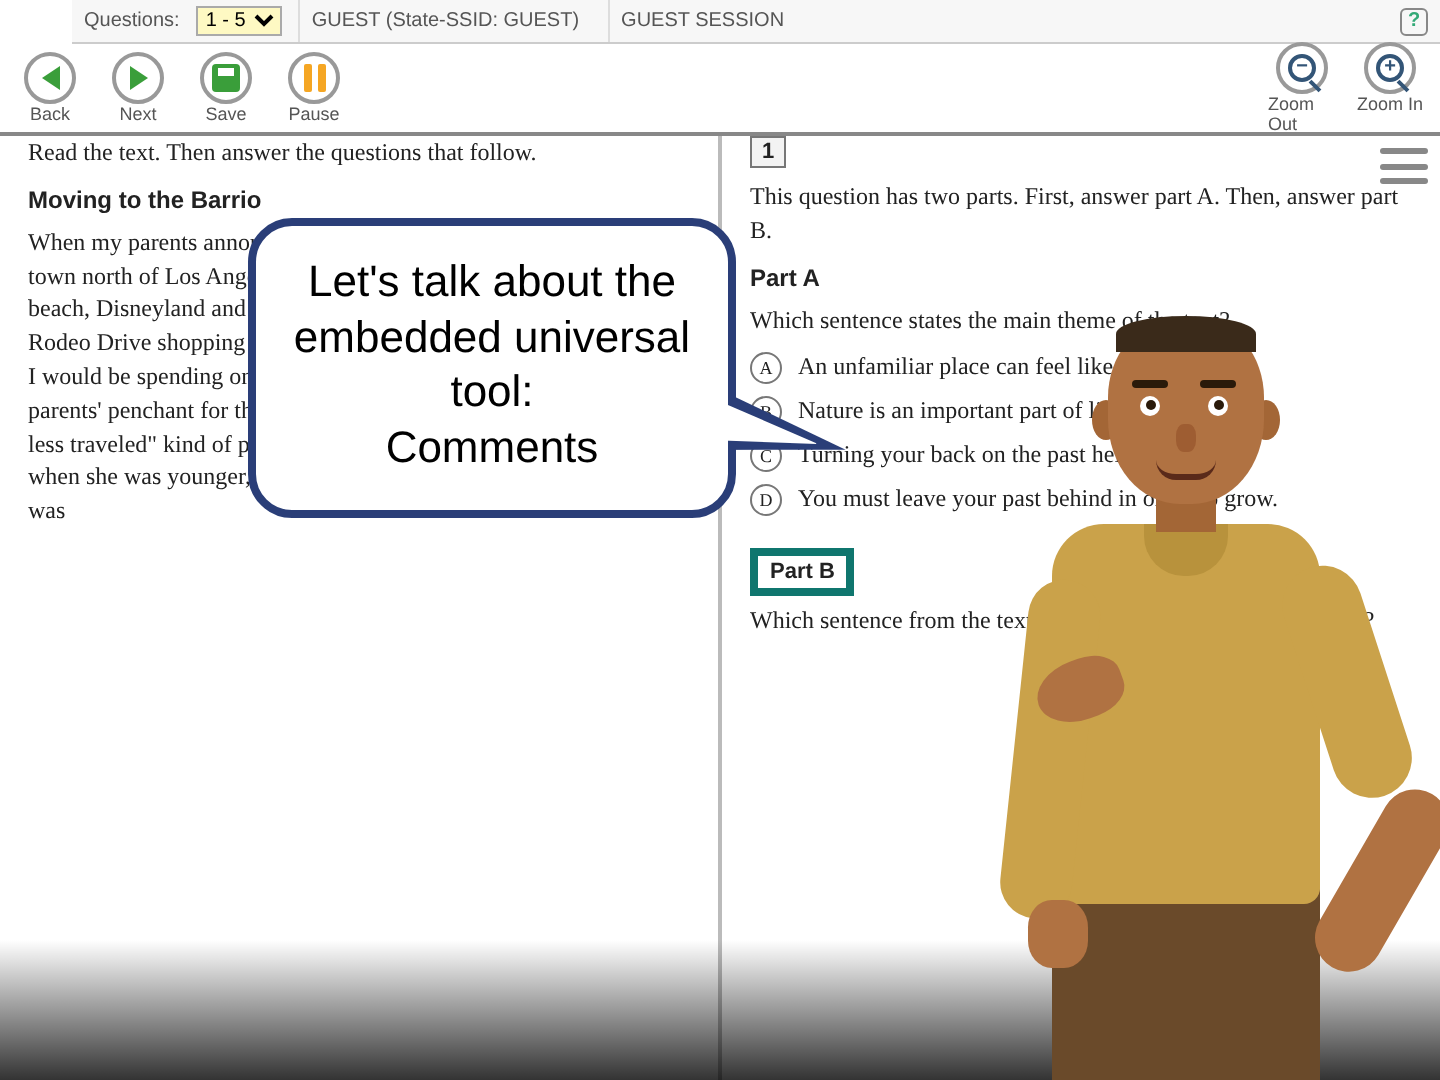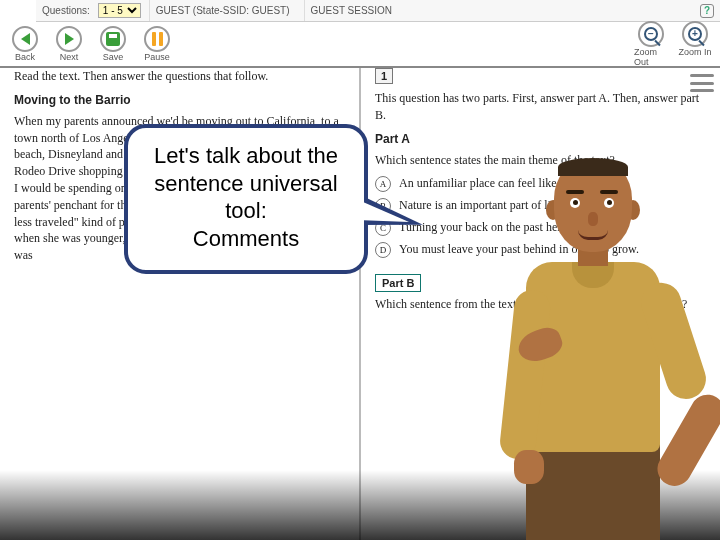--- a/index.html
+++ b/index.html
@@ -87,26 +87,26 @@
   .ham { position:absolute; top:6px; right:6px; width:24px; height:18px; display:flex; flex-direction:column; justify-content:space-between; cursor:pointer;}
   .ham span{height:3px;background:#888;border-radius:2px;}
   .qnum { display:inline-block; border:1px solid #777; padding:1px 5px; font-weight:bold; font-size:11px; margin-bottom:6px; background:#f3f3f3;}
   .opts { margin-top:6px;}
   .opt { display:flex; gap:8px; margin:6px 0; align-items:flex-start; font-family: Georgia, serif;}
   .opt .letter {
     width:16px;height:16px;border:1px solid #777;border-radius:50%;
     display:flex;align-items:center;justify-content:center;
     font-size:9px; flex-shrink:0;
   }
-  .partb-box { display:inline-block; border:1px solid #0f766e; padding:2px 6px; font-weight:bold; margin:10px 0 4px 0; font-size:11px;}
+  .partb-box { display:inline-block; border:4px solid #0f766e; padding:2px 6px; font-weight:bold; margin:10px 0 4px 0; font-size:11px;}
 
   
   .bubble {
     position:absolute;
-    top:124px; left:124px;
+    top:109px; left:124px;
     width:244px;
     background:#fff;
     border:4px solid #2a3e78;
     border-radius:22px;
     padding:14px 16px 18px 16px;
     font-size:22px;
     font-family: Arial, sans-serif;
     text-align:center;
     line-height:1.25;
     color:#000;
@@ -282,21 +282,21 @@
           <span>You must leave your past behind in order to grow.</span>
         </div>
     </div>
     <div class="partb-box">Part B</div>
     <p>Which sentence from the text best supports the answer in part A?</p>
   </div>
 </div>
 
 <div class="bubble">
   <div>Let's talk about the</div>
-  <div>sentence universal</div>
+  <div>embedded universal</div>
   <div>tool:</div>
   <div>Comments</div>
 </div>
 <div class="bubble-tail"></div>
 <div class="bubble-tail2"></div>
 
 <div class="guy">
   <div class="pants"></div>
   <div class="torso"></div>
   <div class="arm-l"></div>

